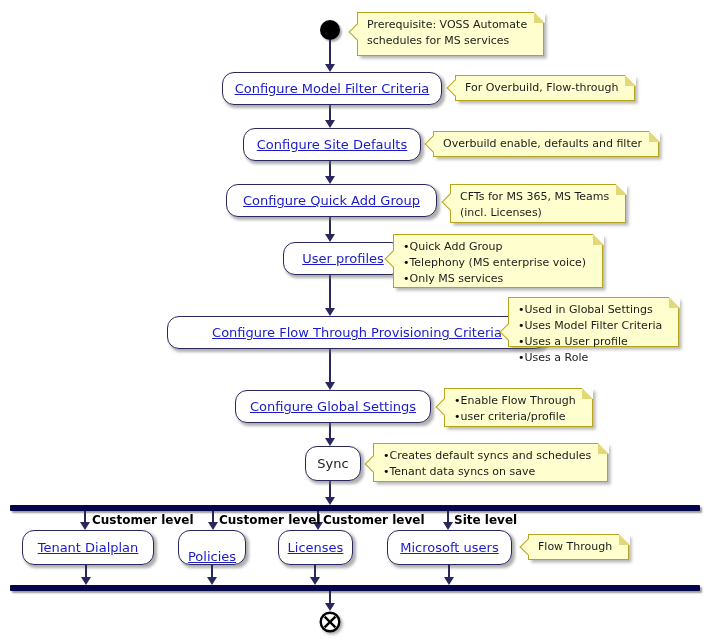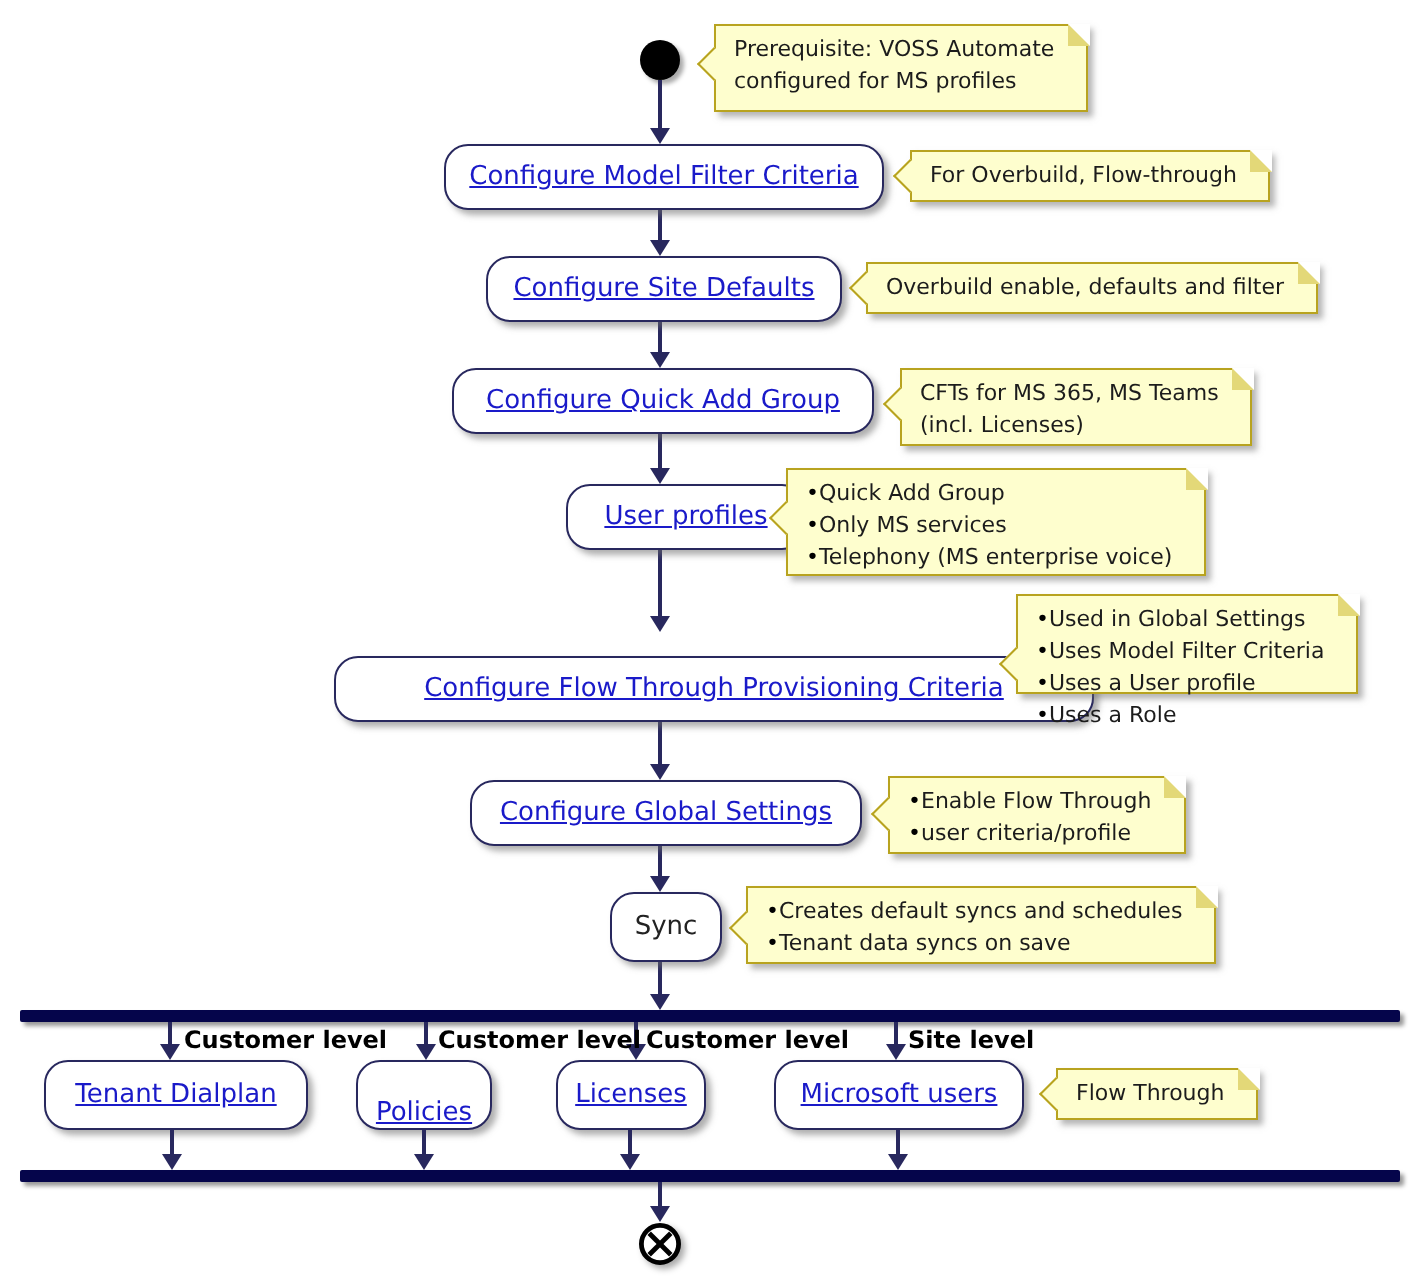--- a/index.html
+++ b/index.html
@@ -14,21 +14,21 @@
   .act { position:absolute; box-sizing:border-box; background:#fff;
     border:1.5px solid #28285E; border-radius:12px;
     display:flex; align-items:center; justify-content:center;
     box-shadow:2.5px 2.5px 3px rgba(110,110,110,0.55);
     font-size:13px; white-space:nowrap; color:#222; }
   .lnk { color:#1a1ac9; text-decoration:underline; cursor:pointer; }
   .a0 { left:222px; top:72px;  width:220px; height:33px;align-items:center; }
   .a1 { left:243px; top:128px; width:178px; height:33px; }
   .a2 { left:226px; top:184px; width:211px; height:33px; }
   .a3 { left:283px; top:242px; width:120px;  height:33px; }
-  .a4 { left:167px; top:316px; width:380px; height:33px;margin-top:12px; }
+  .a4 { left:167px; top:316px; width:380px; height:33px; }
   .a5 { left:235px; top:390px; width:196px; height:33px; }
   .a6 { left:305px; top:446px; width:56px;  height:35px; }
   .b0 { left:22px;  top:530px; width:132px; height:35px; }
   .b1 { left:178px; top:530px; width:68px;  height:35px;align-items:flex-end; }
   .b2 { left:278px; top:530px; width:75px;  height:35px; }
   .b3 { left:387px; top:530px; width:125px; height:35px; }
   
   .note { position:absolute; box-sizing:border-box; background:#FEFECE;
     border:1.5px solid #B8A31F; box-shadow:2.5px 2.5px 3px rgba(110,110,110,0.5);
     font-size:11px; line-height:16px; color:#1c1c1c;
@@ -78,21 +78,21 @@
 </style>
 </head>
 <body>
 
 <div id="canvas">
 
   <div class="start-node"></div>
   <div class="note n-pre">
     <div class="ptr"></div>
     <div>Prerequisite: VOSS Automate</div>
-    <div>configured for MS profiles</div>
+    <div>schedules for MS services</div>
   </div>
 
   <div class="aline" style="left:329px;top:40px;height:24px;"></div>
   <div class="ahead" style="left:325px;top:64px;"></div>
   <div class="aline" style="left:329px;top:105px;height:15px;"></div>
   <div class="ahead" style="left:325px;top:120px;"></div>
   <div class="aline" style="left:329px;top:161px;height:15px;"></div>
   <div class="ahead" style="left:325px;top:176px;"></div>
   <div class="aline" style="left:329px;top:217px;height:17px;"></div>
   <div class="ahead" style="left:325px;top:234px;"></div>
@@ -129,22 +129,22 @@
     <div>CFTs for MS 365, MS Teams</div>
     <div>(incl. Licenses)</div>
   </div>
 
   <div class="act a3">
     <span class="lnk">User profiles</span>
   </div>
   <div class="note n-a3">
     <div class="ptr"></div>
     <div class="bl">Quick Add Group</div>
+    <div class="bl">Telephony (MS enterprise voice)</div>
     <div class="bl">Only MS services</div>
-    <div class="bl">Telephony (MS enterprise voice)</div>
   </div>
 
   <div class="act a4">
     <span class="lnk">Configure Flow Through Provisioning Criteria</span>
   </div>
   <div class="note n-a4">
     <div class="ptr"></div>
     <div class="bl">Used in Global Settings</div>
     <div class="bl">Uses Model Filter Criteria</div>
     <div class="bl">Uses a User profile</div>

